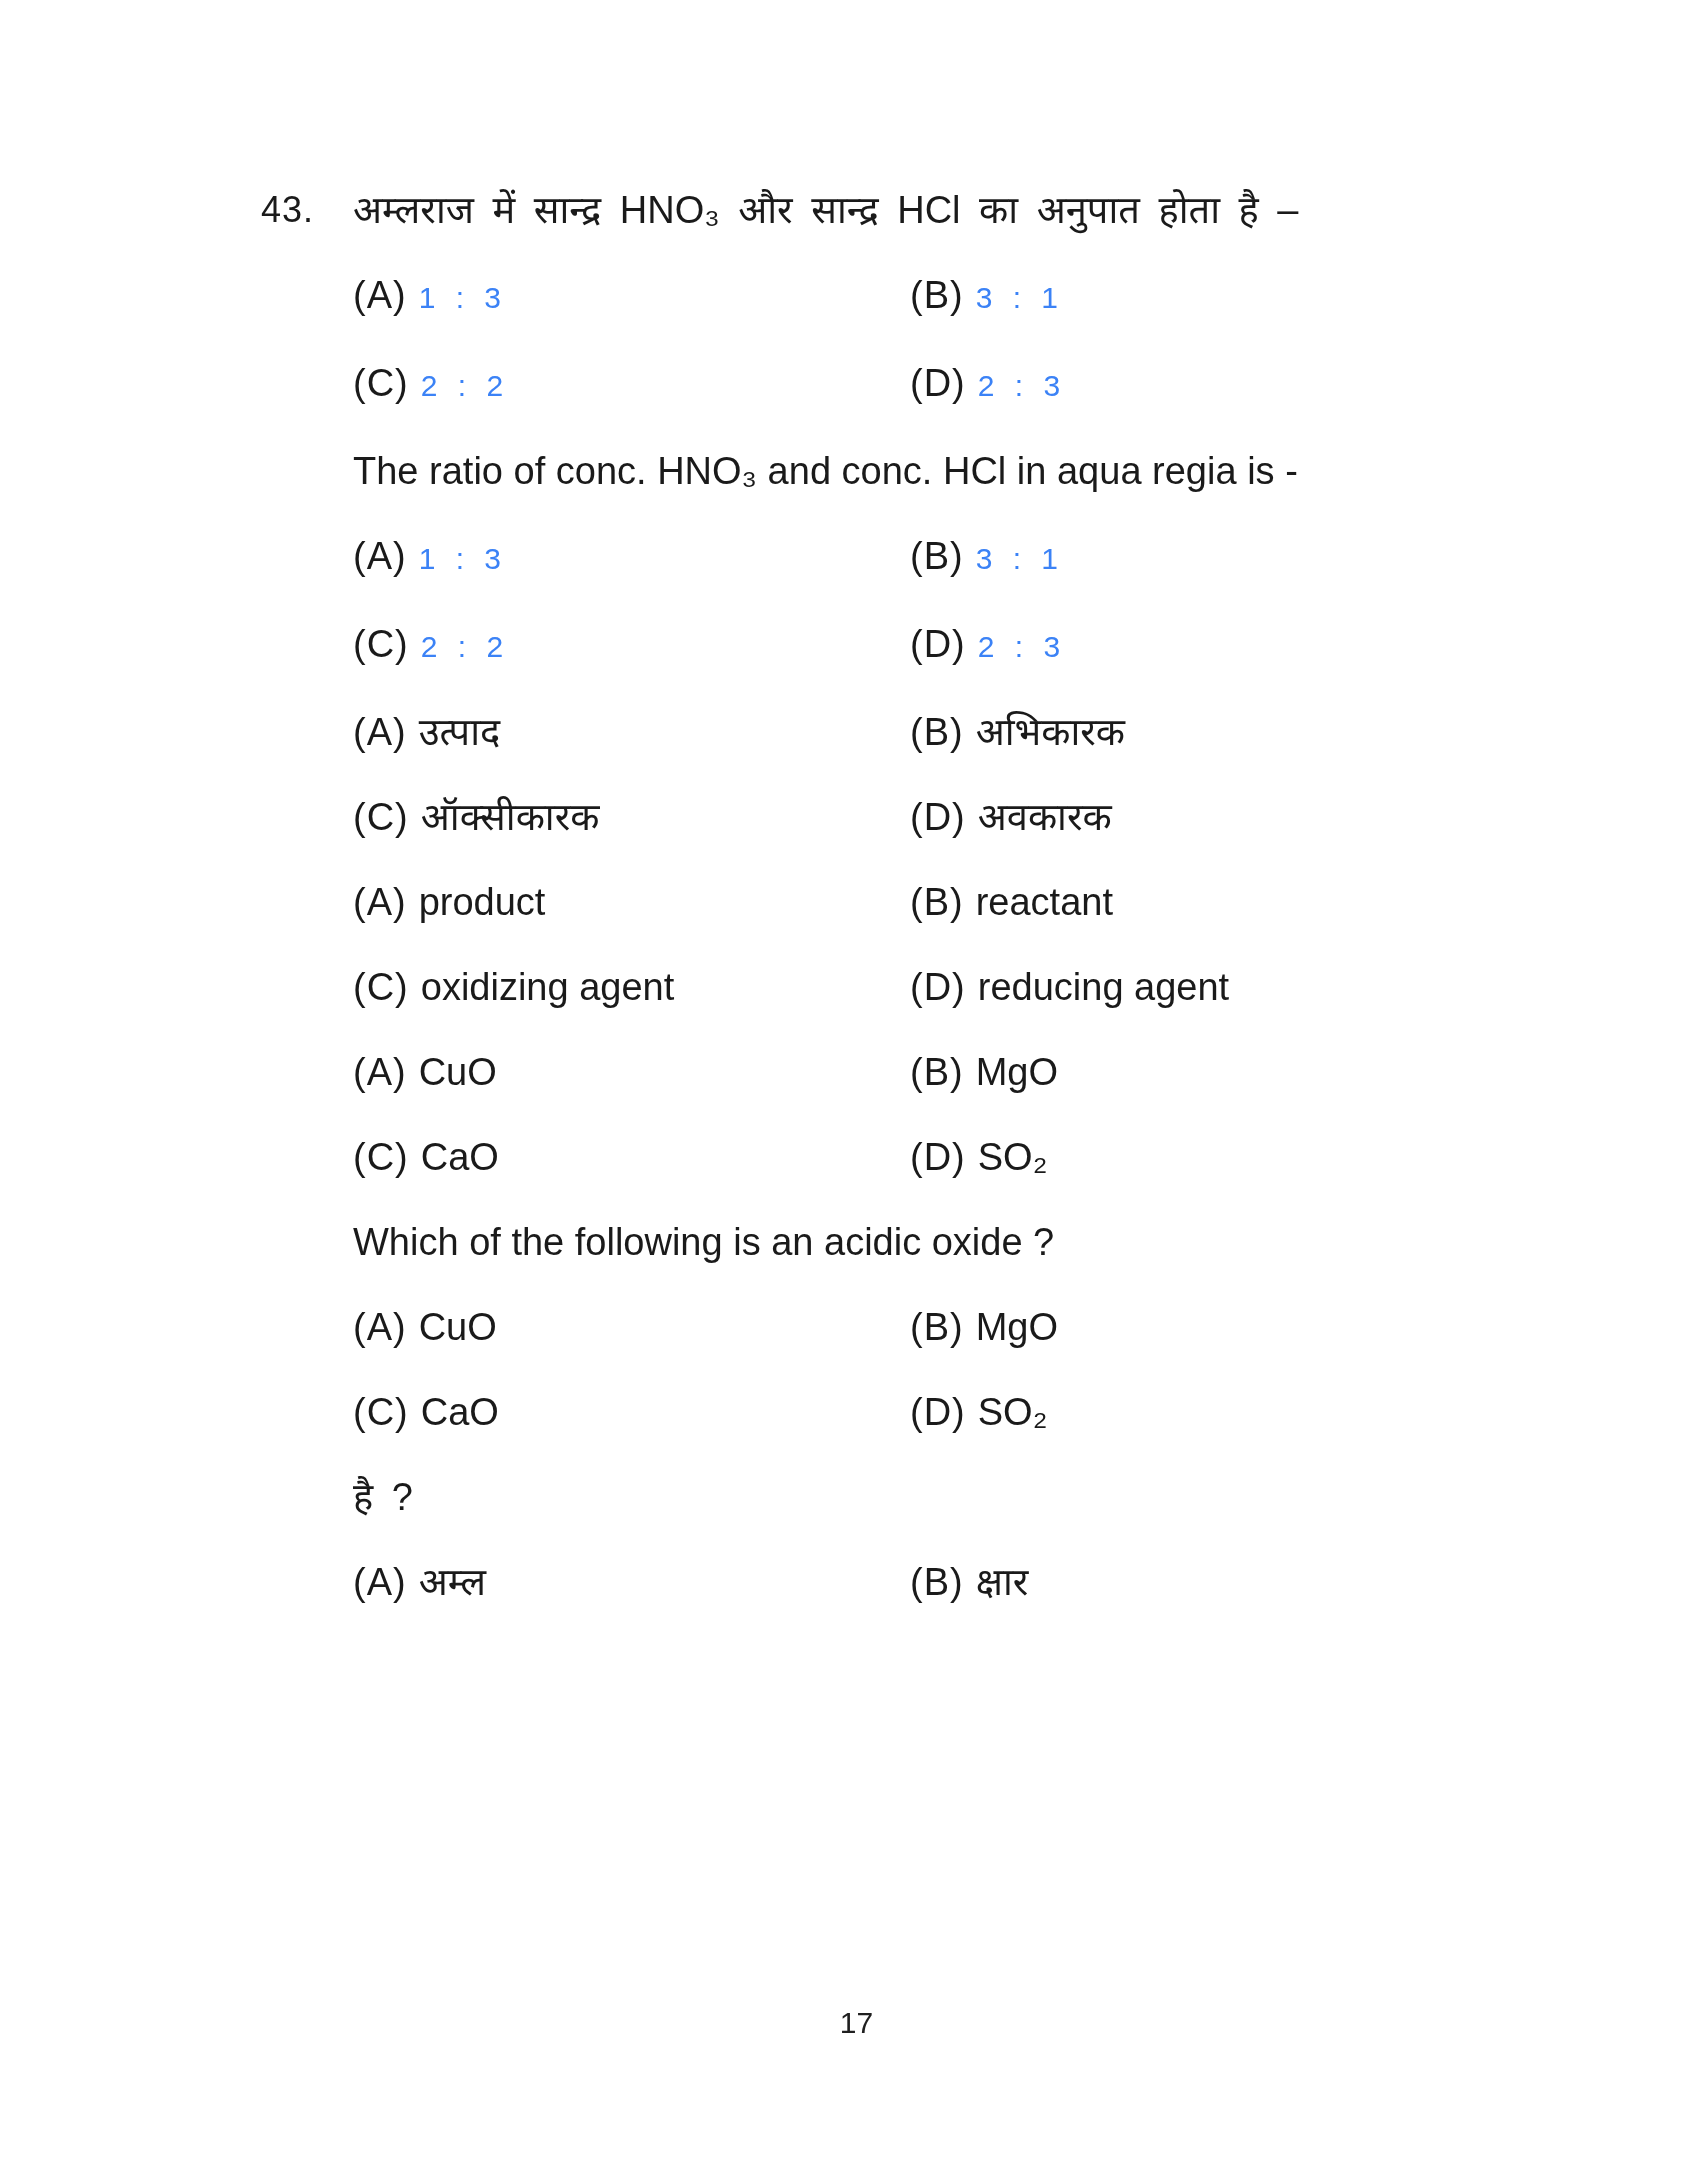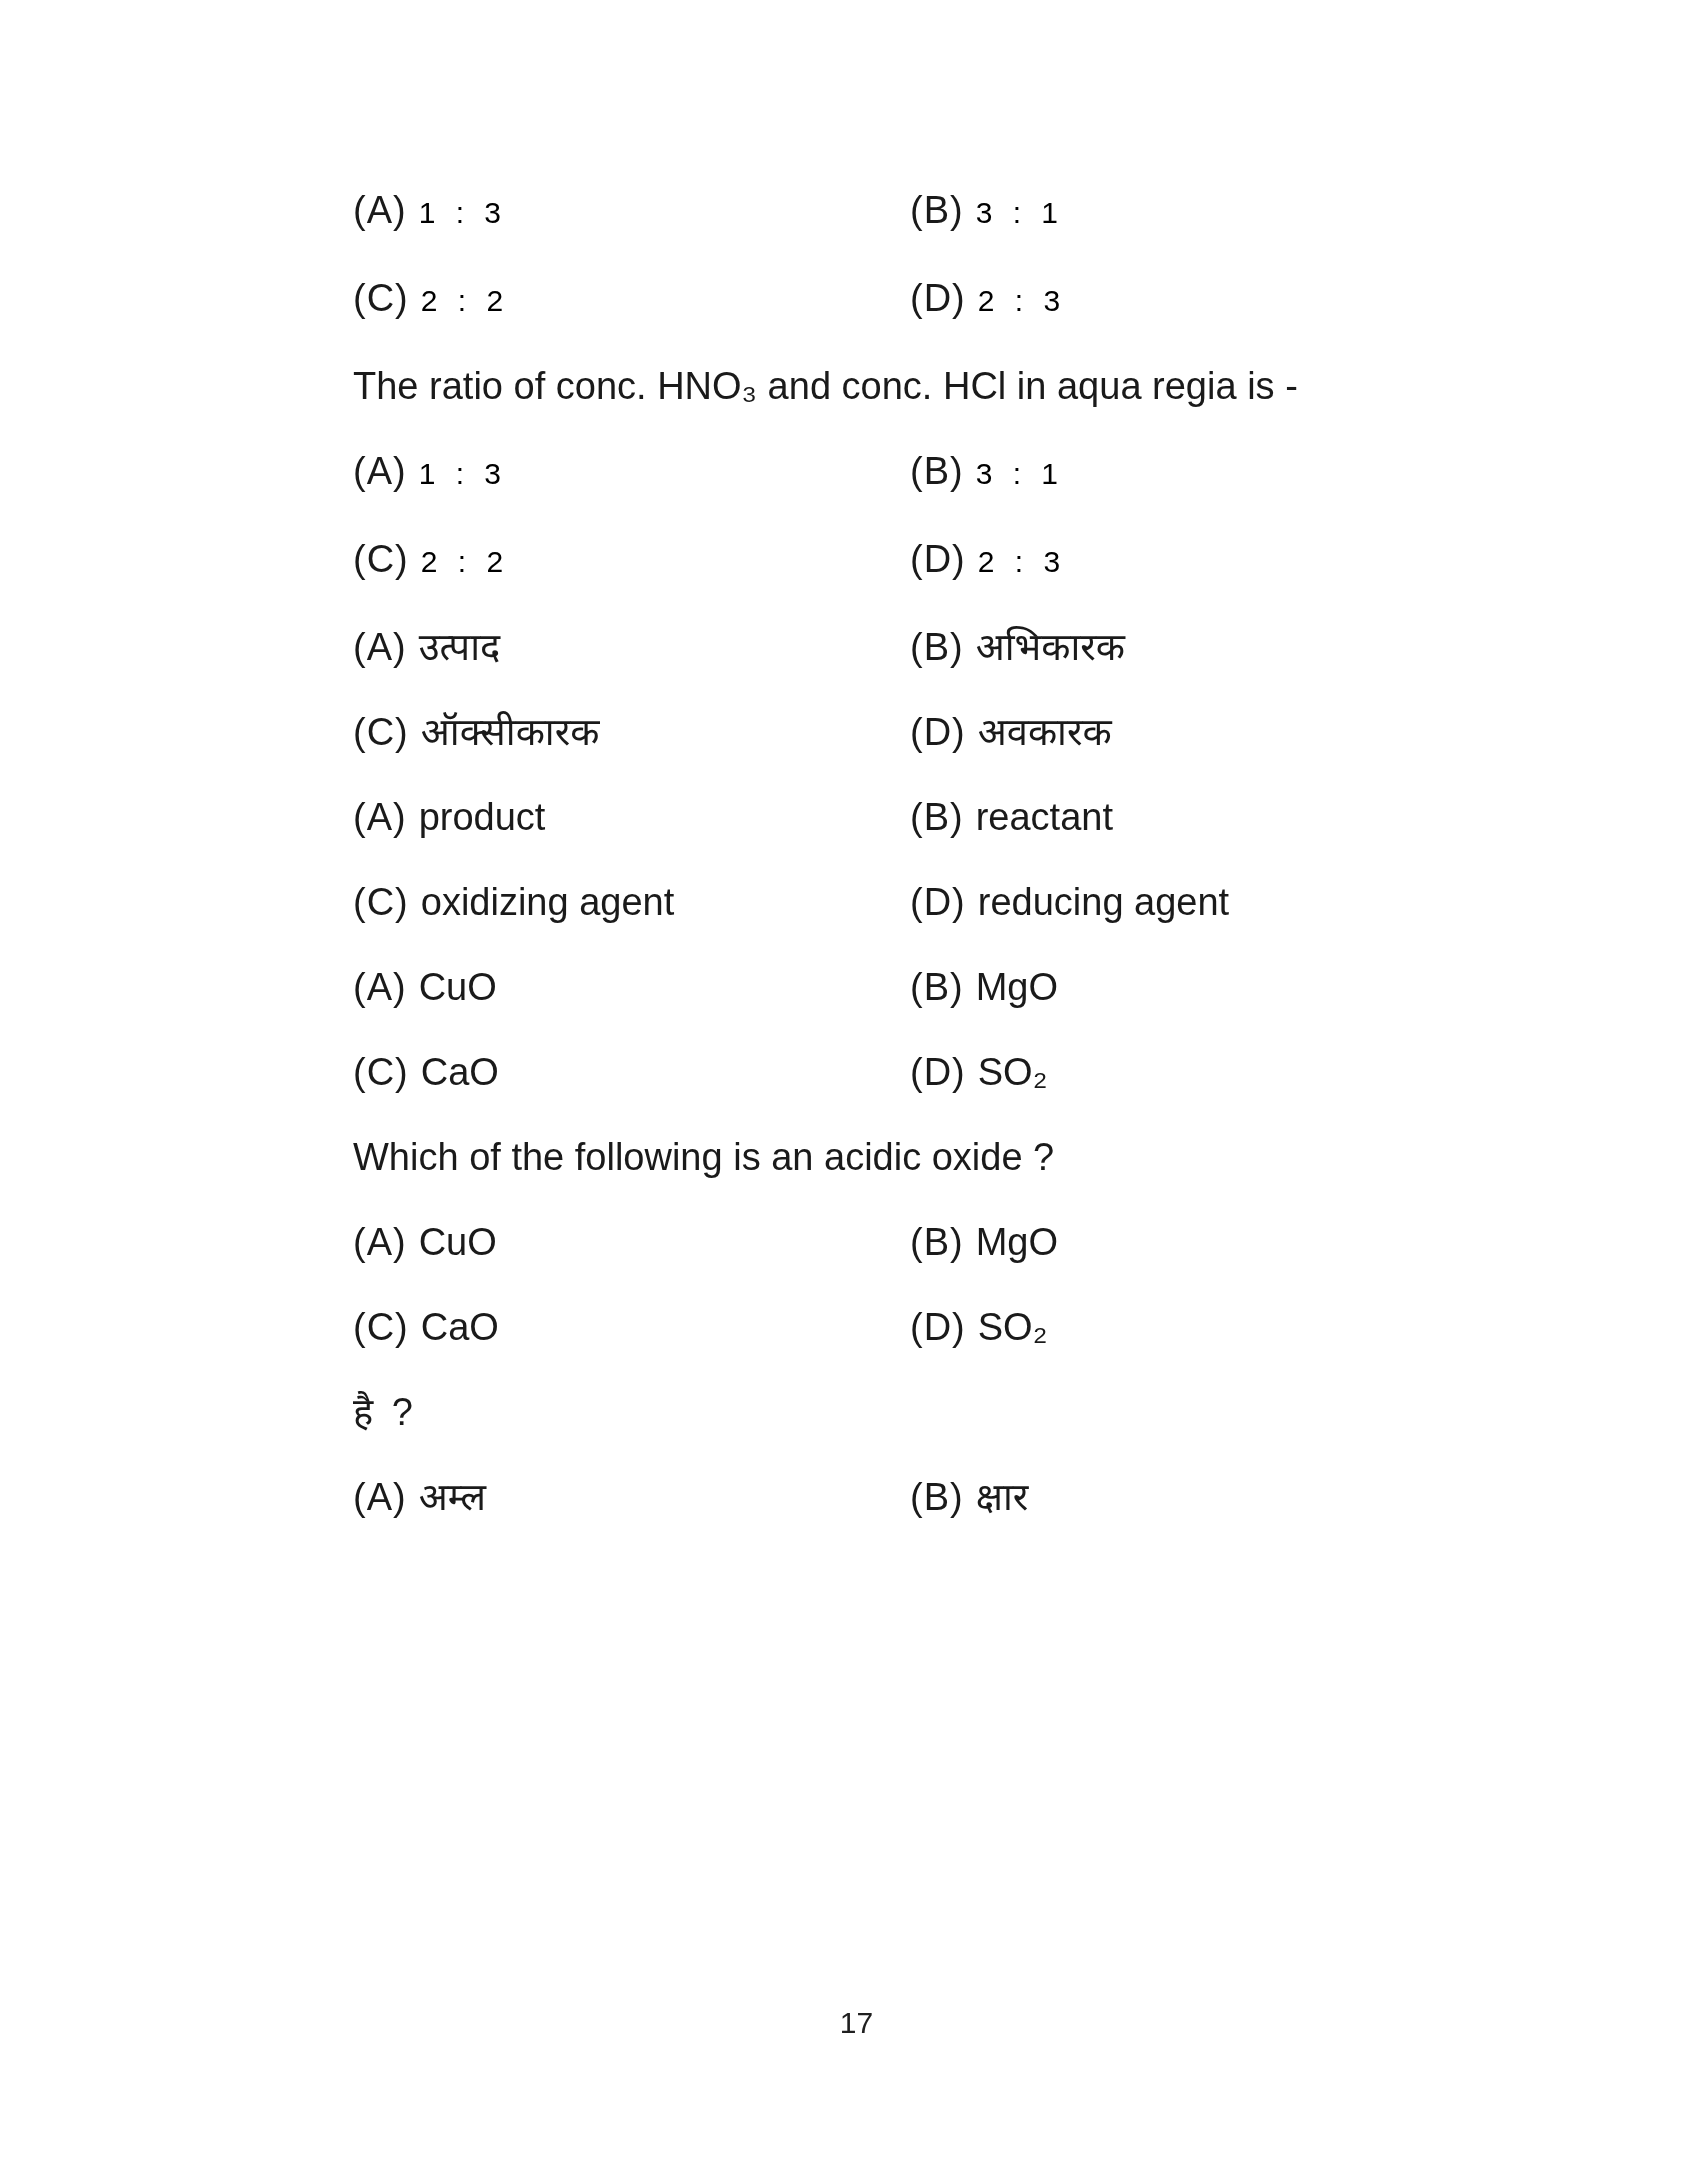--- a/index.html
+++ b/index.html
@@ -39,39 +39,43 @@
   .indent { margin-left: 92px; }
   .opts { display: flex; }
   .opt-a { width: 557px; flex: none; } 
   .opt-b { flex: 1; }
   .opt { display: inline-flex; align-items: baseline; }
   .olabel { margin-right: 12px; letter-spacing: 1px; }
   .oval { }
   .oval.ratio {
     font-size: 30px;
     word-spacing: 12px;
-    color: #000000;
+    color: #3b82f6;
   }
   .pageno {
     position: absolute;
     top: 2006px;
     left: 0;
     width: 1713px;
     text-align: center;
     font-size: 30px;
     color: #1f1f1f;
   }
 </style>
 </head>
 <body>
 
 <div class="sheet">
   <div class="content">
 
     <section>
+      <div class="row qline">
+        <span class="qnum">43.</span>
+        <span class="qtext hindi">अम्लराज में सान्द्र HNO₃ और सान्द्र HCl का अनुपात होता है –</span>
+      </div>
       <div class="row opts indent">
         <span class="opt opt-a">
           <span class="olabel">(A)</span>
           <span class="oval ratio">1 : 3</span>
         </span>
         <span class="opt opt-b">
           <span class="olabel">(B)</span>
           <span class="oval ratio">3 : 1</span>
         </span>
       </div>

